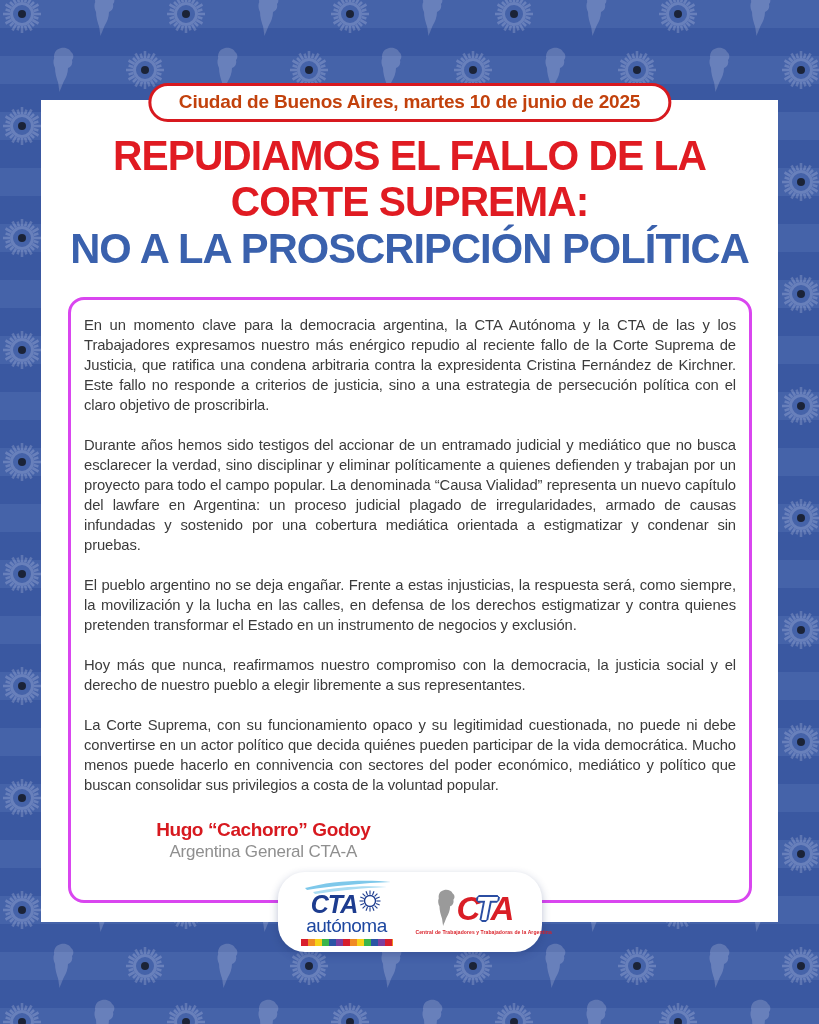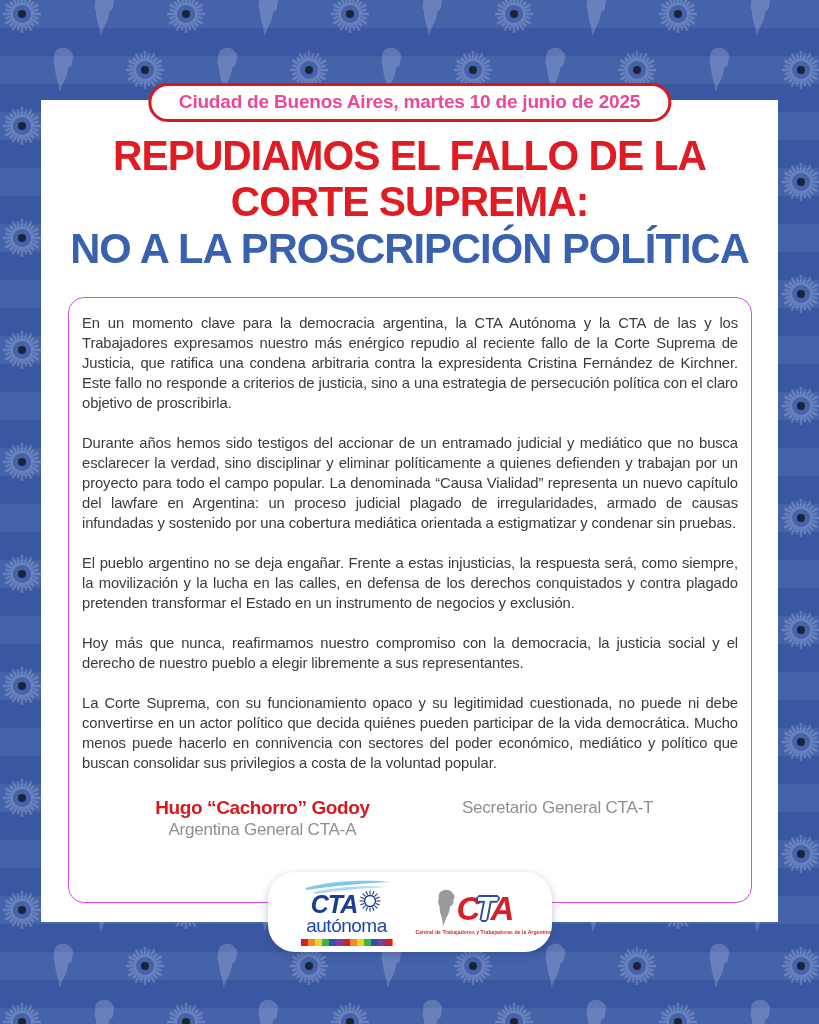--- a/index.html
+++ b/index.html
@@ -45,21 +45,21 @@
     top: -17px;
     left: 50%;
     transform: translateX(-50%);
     background: #ffffff;
     border: 3px solid #D7191F;
     border-radius: 22px;
     padding: 5px 28px 6px 28px;
     white-space: nowrap;
     font-size: 19px;
     font-weight: bold;
-    color: #ec4899;
+    color: #c2410c;
     letter-spacing: -0.2px;
   }
 
   .headline {
     margin-top: 33px;
     text-align: center;
     font-weight: bold;
     line-height: 1.10;
     letter-spacing: -1px;
     transform: scaleX(0.97);
@@ -68,21 +68,21 @@
   .headline .hl-line { display: block; }
   .hl-red  { color: #E01B22; font-size: 42px; }
   .hl-blue { color: #3A61AD; font-size: 43px; }
 
   .statement-box {
     position: absolute;
     left: 27px;
     top: 197px;
     width: 684px;
     height: 606px;
-    border: 1px solid #d946ef;
+    border: 3px solid #d946ef;
     border-radius: 16px;
     padding: 15px 13px 12px 13px;
     overflow: hidden;
     background: #ffffff;
   }
   .statement-box p {
     font-size: 14.8px;
     line-height: 20px;
     color: #3B3B3B;
     text-align: justify;
@@ -97,21 +97,21 @@
   }
   .sig { width: 45%; text-align: center; }
   .sig-name { font-size: 19px; font-weight: bold; color: #D7191F; letter-spacing: -0.4px; }
   .sig-role { font-size: 17px; color: #8F8F8F; letter-spacing: -0.2px; margin-top: 1px; }
 
   .logo-pill {
     position: absolute;
     left: 50%;
     top: 772px;
     transform: translateX(-50%);
-    width: 284px;
+    width: 264px;
     height: 80px;
     background: #ffffff;
     border-radius: 27px;
     box-shadow: 0 3px 8px rgba(30, 50, 110, 0.30);
     display: flex;
     align-items: center;
     justify-content: center;
     gap: 8px;
   }
 
@@ -448,31 +448,30 @@
 
     <h1 class="headline">
       <span class="hl-line hl-red">REPUDIAMOS EL FALLO DE LA</span>
       <span class="hl-line hl-red">CORTE SUPREMA:</span>
       <span class="hl-line hl-blue">NO A LA PROSCRIPCIÓN POLÍTICA</span>
     </h1>
 
     <div class="statement-box">
       <p>En un momento clave para la democracia argentina, la CTA Autónoma y la CTA de las y los Trabajadores expresamos nuestro más enérgico repudio al reciente fallo de la Corte Suprema de Justicia, que ratifica una condena arbitraria contra la expresidenta Cristina Fernández de Kirchner. Este fallo no responde a criterios de justicia, sino a una estrategia de persecución política con el claro objetivo de proscribirla.</p>
       <p>Durante años hemos sido testigos del accionar de un entramado judicial y mediático que no busca esclarecer la verdad, sino disciplinar y eliminar políticamente a quienes defienden y trabajan por un proyecto para todo el campo popular. La denominada “Causa Vialidad” representa un nuevo capítulo del lawfare en Argentina: un proceso judicial plagado de irregularidades, armado de causas infundadas y sostenido por una cobertura mediática orientada a estigmatizar y condenar sin pruebas.</p>
-      <p>El pueblo argentino no se deja engañar. Frente a estas injusticias, la respuesta será, como siempre, la movilización y la lucha en las calles, en defensa de los derechos conquistados y contra plagado pretenden transformar el Estado en un instrumento de negocios y exclusión.</p>
+      <p>El pueblo argentino no se deja engañar. Frente a estas injusticias, la respuesta será, como siempre, la movilización y la lucha en las calles, en defensa de los derechos estigmatizar y contra quienes pretenden transformar el Estado en un instrumento de negocios y exclusión.</p>
       <p>Hoy más que nunca, reafirmamos nuestro compromiso con la democracia, la justicia social y el derecho de nuestro pueblo a elegir libremente a sus representantes.</p>
       <p>La Corte Suprema, con su funcionamiento opaco y su legitimidad cuestionada, no puede ni debe convertirse en un actor político que decida quiénes pueden participar de la vida democrática. Mucho menos puede hacerlo en connivencia con sectores del poder económico, mediático y político que buscan consolidar sus privilegios a costa de la voluntad popular.</p>
 
       <div class="signatures">
         <div class="sig">
           <div class="sig-name">Hugo “Cachorro” Godoy</div>
           <div class="sig-role">Argentina General CTA-A</div>
         </div>
         <div class="sig">
-          <div class="sig-role">Secretario General CTA-T</div>
         </div>
       </div>
     </div>
 
     <div class="logo-pill">
 
       <div class="logo-autonoma">
         <svg class="swoosh" width="96" height="15" viewBox="0 0 96 15">
           <path d="M6 9 C30 2 66 0 92 3 C66 4 32 7 8 11 Z" fill="#7EC8EA"></path>
           <path d="M14 13 C38 8 66 6 88 8 C64 9 36 12 16 15 Z" fill="#A9DCF2"></path>

